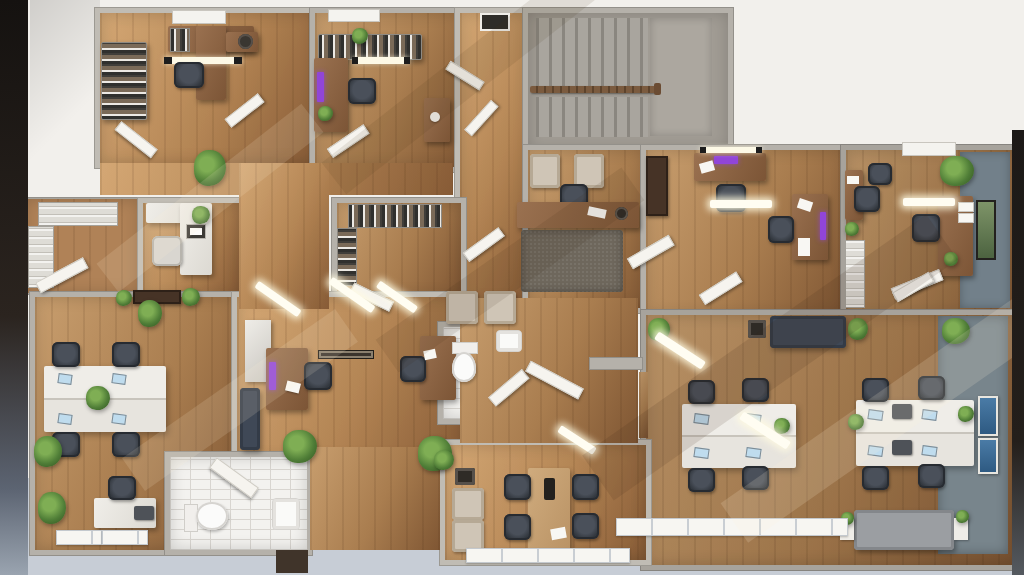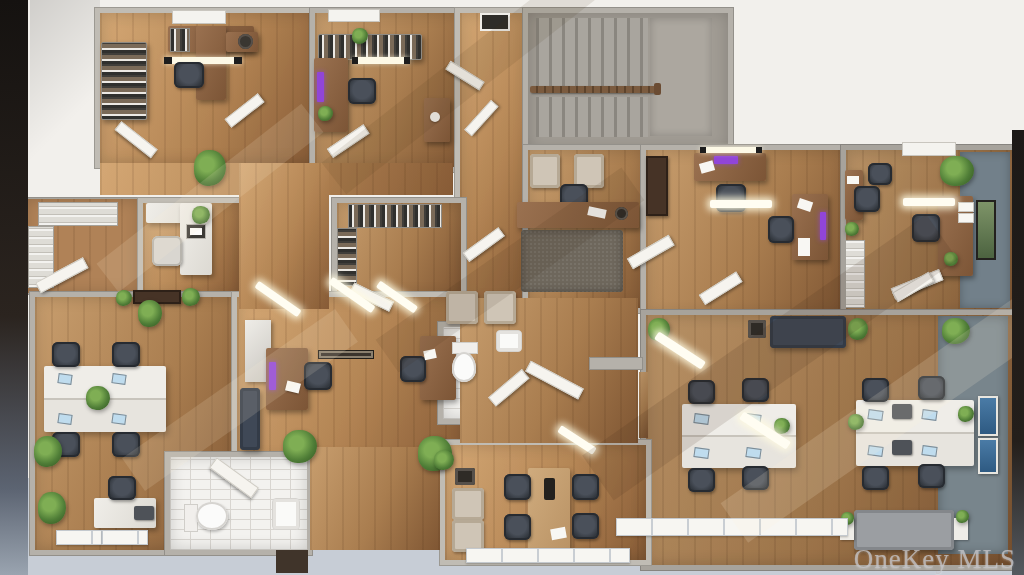--- a/index.html
+++ b/index.html
@@ -308,15 +308,14 @@
   <div class="sun" style="left:80px;top:180px;width:260px;height:36px;transform:rotate(-38deg);background:rgba(255,240,210,.14);"></div>
   <div class="sun" style="left:300px;top:60px;width:320px;height:40px;transform:rotate(-38deg);background:rgba(70,45,20,.10);"></div>
   <div class="sun" style="left:560px;top:330px;width:420px;height:55px;transform:rotate(-35deg);background:rgba(60,40,20,.13);"></div>
   <div class="sun" style="left:700px;top:390px;width:380px;height:48px;transform:rotate(-35deg);background:rgba(255,242,215,.16);"></div>
   <div class="sun" style="left:360px;top:250px;width:300px;height:40px;transform:rotate(-35deg);background:rgba(60,40,20,.10);"></div>
   <div class="sun" style="left:110px;top:380px;width:260px;height:40px;transform:rotate(-35deg);background:rgba(255,242,215,.14);"></div>
 
   <div class="edge" style="left:0;top:0;width:28px;height:575px;background:linear-gradient(180deg,#151210 0%,#2b241f 55%,#5c6472 85%,#9aa4b0 100%);"></div>
   <div class="edge" style="left:1012px;top:130px;width:12px;height:445px;background:linear-gradient(180deg,#1c1917 0%,#241f1b 70%,#555a60 100%);"></div>
 
-  <div class="mark" style="right:8px;bottom:0;">OneKey MLS</div>
 
 </div>
 
 </body></html>

